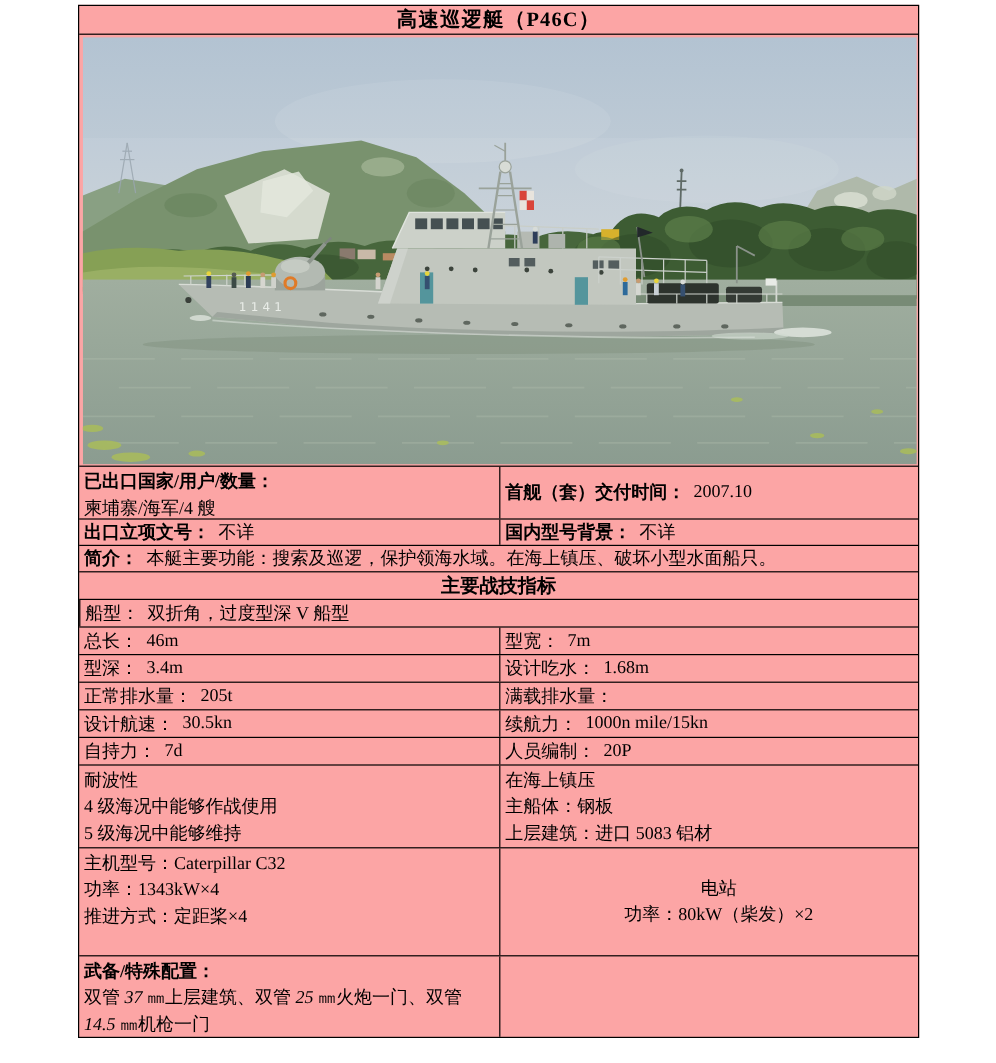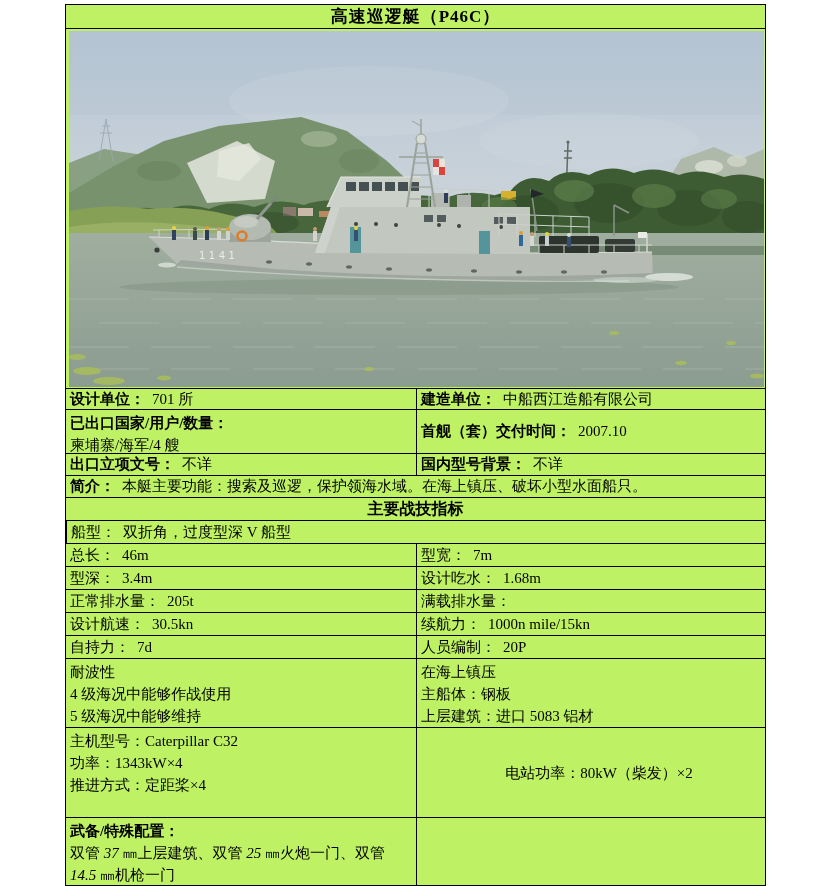--- a/index.html
+++ b/index.html
@@ -1,29 +1,29 @@
 <!DOCTYPE html>
 <html><head>
 <meta charset="utf-8">
 <style>
   * { margin:0; padding:0; box-sizing:border-box; }
   html,body { width:830px; height:886px; background:#ffffff; }
   body { font-family:"Liberation Serif","DejaVu Serif",serif; color:#000; position:relative; }
-  .doc-table { position:absolute; left:65px; top:4px; width:701px; border:1px solid #000; background:#bef264; }
+  .doc-table { position:absolute; left:65px; top:4px; width:701px; border:1px solid #000; background:#fca5a5; }
   .row { border-bottom:1px solid #000; display:flex; align-items:stretch; }
   .row:last-child { border-bottom:none; }
   .title-row { height:24px; align-items:center; justify-content:center;
                font-size:17px; font-weight:bold; letter-spacing:1px; }
   .photo-row { height:360px; padding:2px 3px; display:block; }
   .photo-row svg { display:block; width:695px; height:356px; }
   .cell { padding:1px 4px; font-size:15px; display:flex; align-items:center; overflow:hidden; }
   .cell.left2 { width:350px; flex:0 0 350px; }
   .cell.right2 { flex:1 1 auto; border-left:1px solid #000; }
   .cell.multiline { display:block; line-height:22px; padding-top:2px; align-items:flex-start; }
-  .cell.vcenter { display:flex; justify-content:center; line-height:22px;padding-left:20px; }
+  .cell.vcenter { display:flex; flex-direction:column; justify-content:center; line-height:22px;padding-left:20px; }
   .lbl { font-weight:bold; margin-right:7px; white-space:nowrap; }
   .slbl { font-weight:normal; margin-right:7px; white-space:nowrap; }
   .val { font-weight:normal; }
   .section-row { height:23px; align-items:center; justify-content:center;
                  font-size:16px; font-weight:bold; }
   .h21 { height:21px; } .h22 { height:22px; } .h23 { height:23px; }
   .h44 { height:44px; } .h69 { height:69px; } .h90 { height:90px; } .h67 { height:67px; }
   .weapon-text { line-height:22px; }
   .it { font-style:italic; }
   .line { display:block; }
@@ -293,30 +293,20 @@
           <ellipse cx="95" cy="347" rx="7" ry="2.5"></ellipse>
         <ellipse cx="300" cy="338" rx="5" ry="2"></ellipse>
           <ellipse cx="545" cy="302" rx="5" ry="2"></ellipse>
         <ellipse cx="612" cy="332" rx="6" ry="2.2"></ellipse>
           <ellipse cx="662" cy="312" rx="5" ry="2"></ellipse>
         <ellipse cx="688" cy="345" rx="7" ry="2.5"></ellipse>
       </g>
     </svg>
   </div>
 
-  <div class="row h21">
-    <div class="cell left2">
-      <span class="lbl">设计单位：</span>
-      <span class="val">701 所</span>
-    </div>
-    <div class="cell right2">
-      <span class="lbl">建造单位：</span>
-      <span class="val">中船西江造船有限公司</span>
-    </div>
-  </div>
 
   <div class="row h44">
     <div class="cell left2 multiline">
       <span class="line lbl">已出口国家/用户/数量：</span>
       <span class="line val">柬埔寨/海军/4 艘</span>
     </div>
     <div class="cell right2">
       <span class="lbl">首舰（套）交付时间：</span>
       <span class="val">2007.10</span>
     </div>

